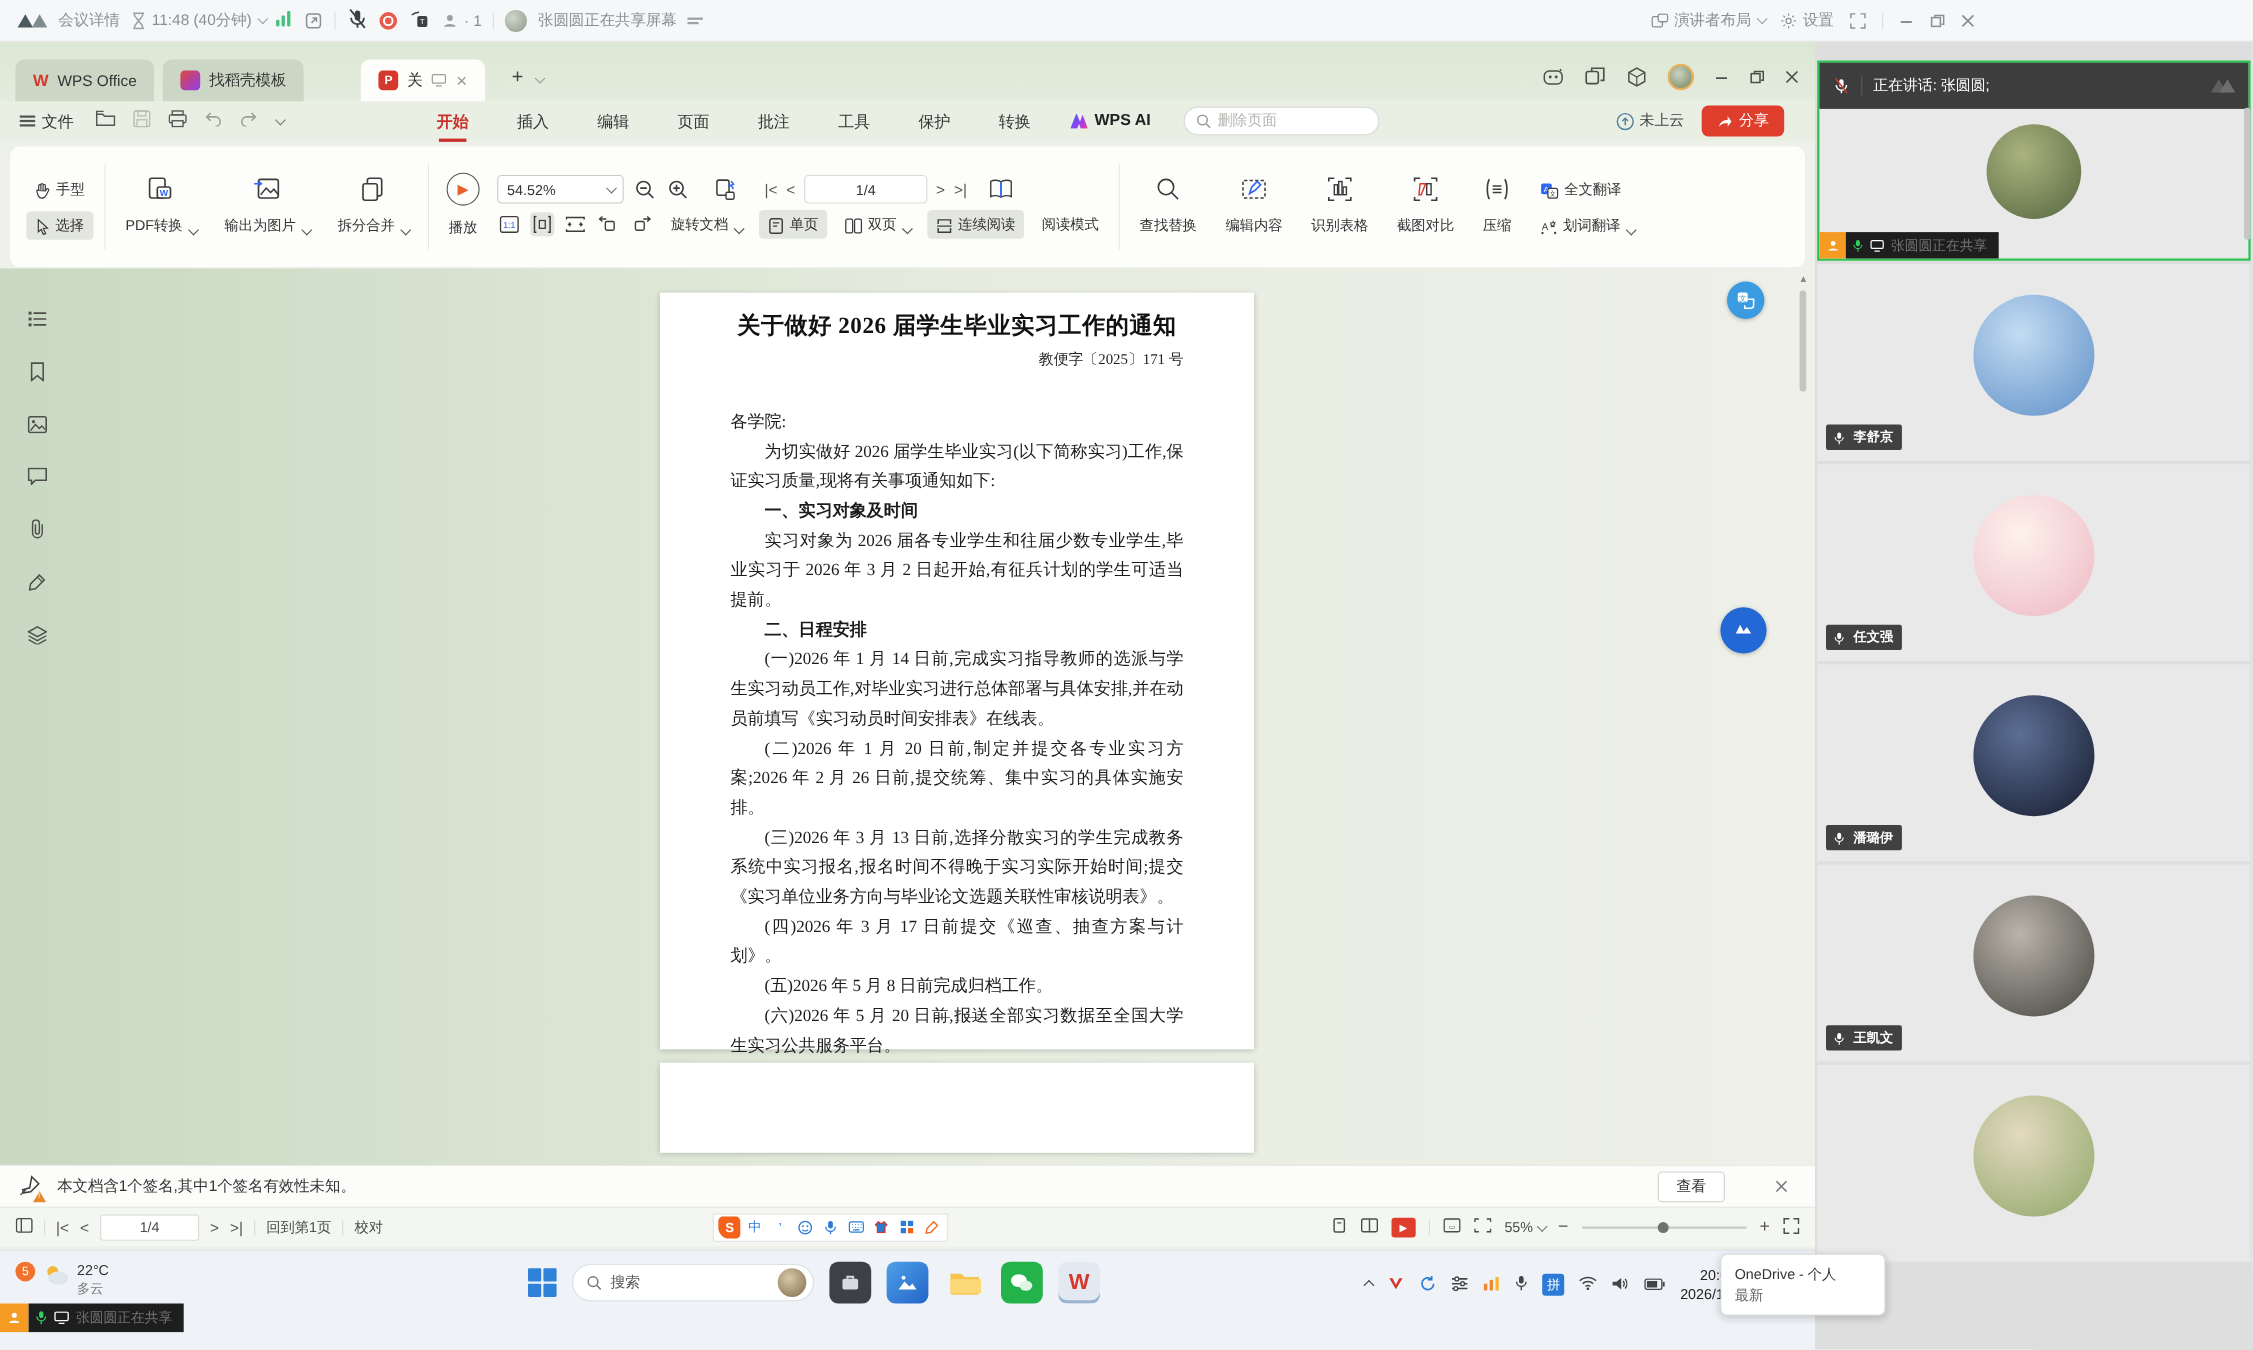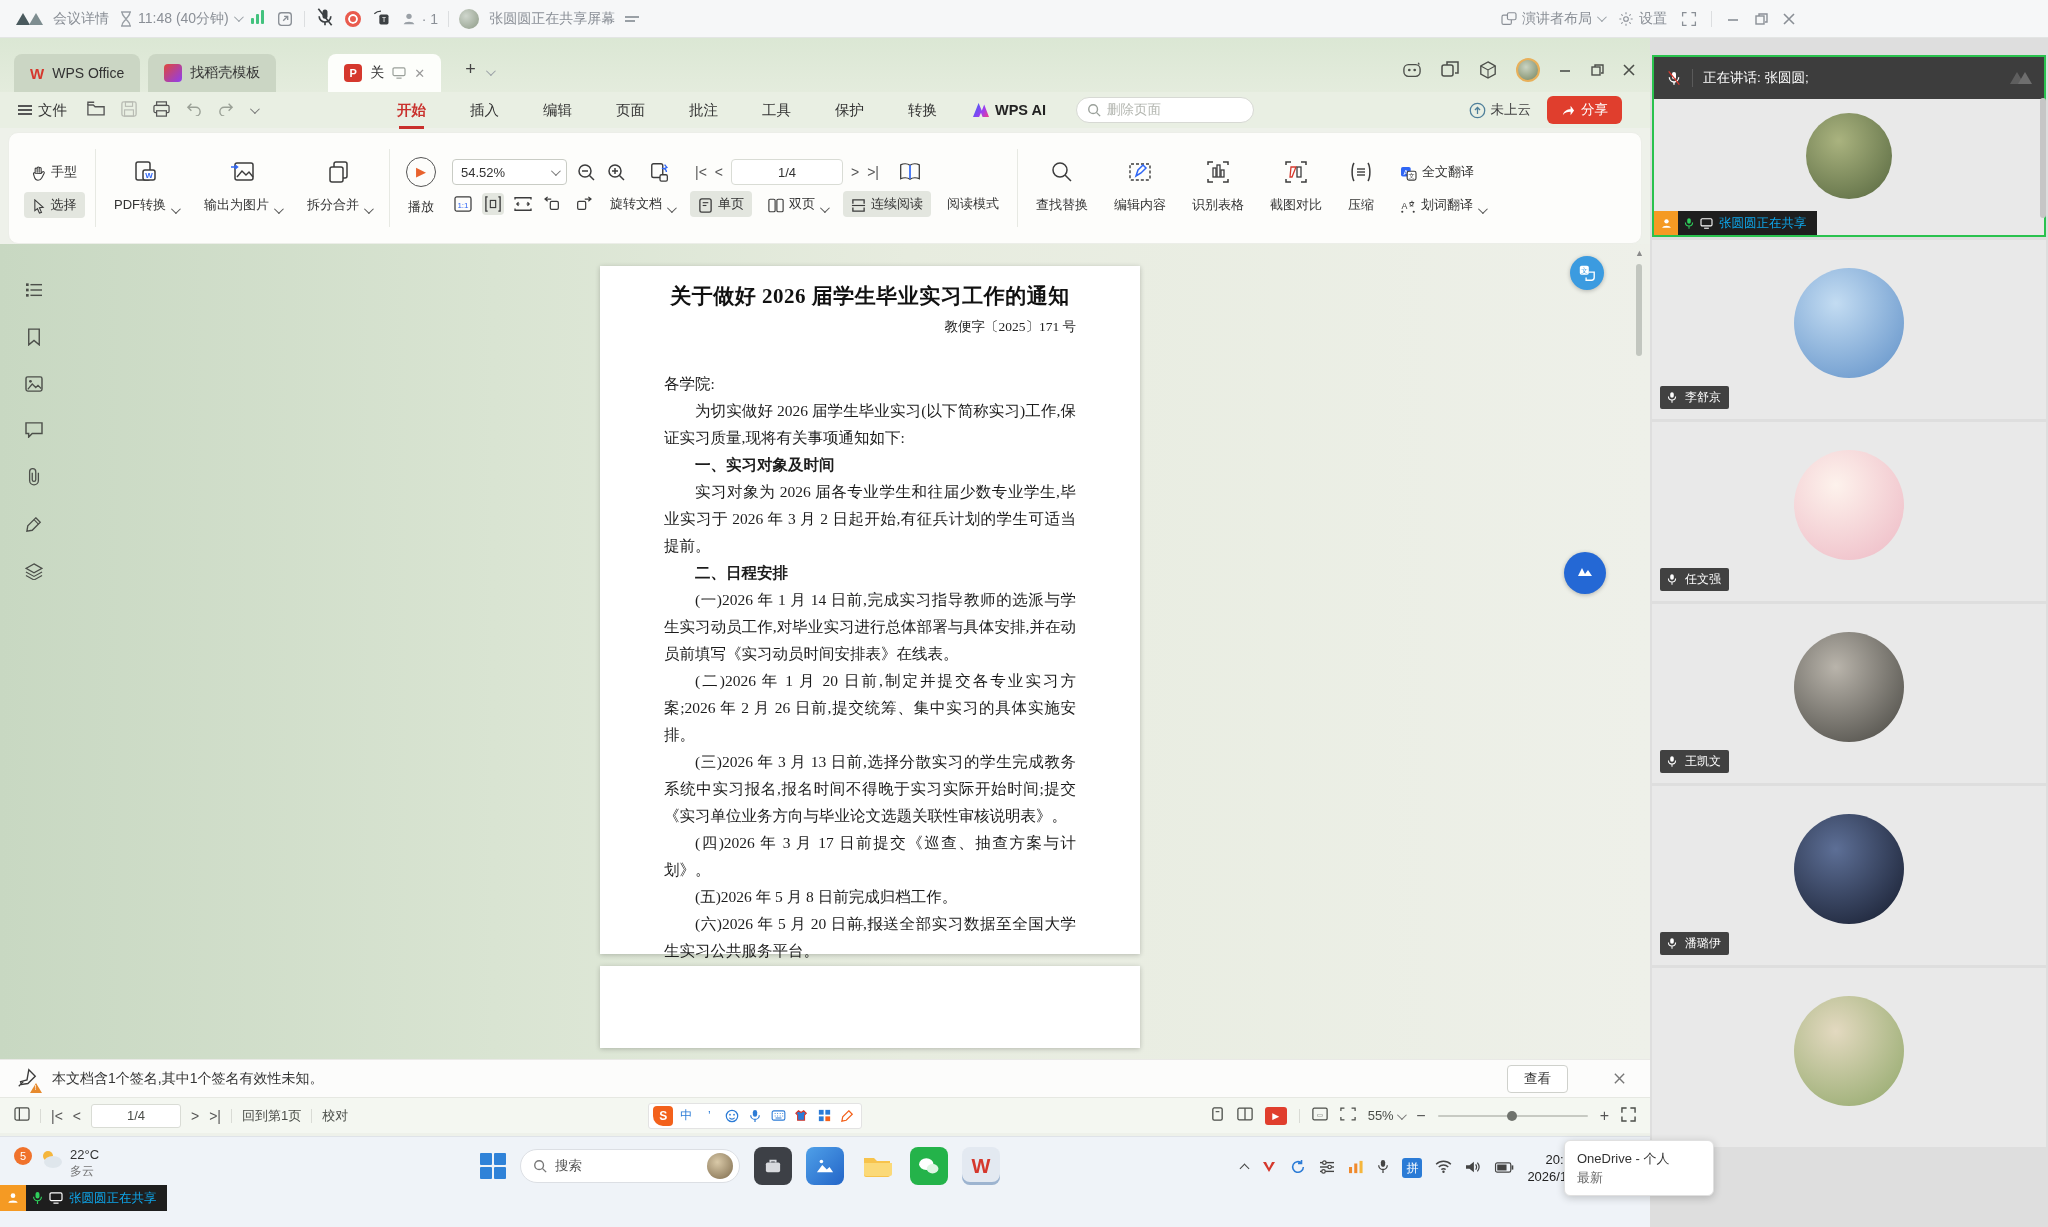--- a/index.html
+++ b/index.html
@@ -113,30 +113,30 @@
   .appico.active { background:#e3e9f1; box-shadow:inset 0 -3px 0 #9db4d0; }
   .tb-tray { position:absolute; right:470px; top:14px; display:flex; align-items:center; gap:13px; color:#444; font-size:13px; }
   .clock { text-align:right; font-size:13px; color:#222; line-height:17px; }
 
   
   .odtip { position:absolute; left:1564px; top:1140px; width:150px; background:#fff; border:1px solid #e0e0e0; border-radius:6px; box-shadow:0 2px 8px rgba(0,0,0,.2); padding:8px 12px; font-size:13px; color:#333; z-index:7; line-height:19px; }
 
   
   .sharepill { position:absolute; left:0px; top:1185px; display:flex; align-items:center; z-index:8; font-size:12.5px; }
   .sp-person { width:26px; height:26px; background:#f59a23; display:flex; align-items:center; justify-content:center; }
-  .sp-body { height:26px; background:#1e1e1e; color:#0ea5e9; display:flex; align-items:center; gap:6px; padding:0 10px 0 6px; }
+  .sp-body { height:26px; background:#1e1e1e; color:#737373; display:flex; align-items:center; gap:6px; padding:0 10px 0 6px; }
 
   
   .sidebar { position:absolute; left:1650px; top:38px; width:398px; height:1189px; background:#dedede; z-index:5; }
   .tile { position:relative; margin:0 2px 3px; background:#e9e9e9; height:179px; }
   .tile.speaker { margin-top:17px; height:182px; border:2px solid #29c24e; background:#e9e9e9; }
   .sp-banner { position:absolute; left:0; right:0; top:0; height:42px; background:rgba(30,30,30,.85); display:flex; align-items:center; gap:10px; padding:0 12px; color:#fff; font-size:13.5px; }
   .sp-banner .wm { margin-left:auto; display:flex; opacity:.45; }
   .avatar { border-radius:50%; position:absolute; left:50%; transform:translateX(-50%); }
-  .namepill { position:absolute; left:8px; bottom:10px; background:rgba(18,18,18,.78); color:#fff; font-size:12px; display:flex; align-items:center; gap:5px; padding:3px 8px 3px 4px; border-radius:2px; }
+  .namepill { position:absolute; left:8px; bottom:10px; background:rgba(18,18,18,.78); color:#fff; font-size:12px; display:flex; align-items:flex-end; gap:5px; padding:3px 8px 3px 4px; border-radius:2px;font-weight:bold; }
   .micbadge { width:16px; height:16px; display:flex; align-items:center; justify-content:center; }
   .sharer-row { position:absolute; left:0; bottom:0; display:flex; align-items:center; font-size:12.5px; }
   .sb-scroll { position:absolute; right:2px; top:60px; width:6px; height:120px; background:#c6c6c6; border-radius:3px; }
 </style>
 </head>
 <body>
 
 <div class="screen">
 
   <header class="mtb">
@@ -946,43 +946,43 @@
             <span class="micbadge">
               <svg width="10" height="13" viewBox="0 0 14 17">
                 <rect x="4.5" y="1" width="5" height="8" rx="2.5" fill="#fff"></rect>
                 <path d="M2 7a5 5 0 0 0 10 0M7 12v4" stroke="#fff" stroke-width="1.5" fill="none"></path>
               </svg>
             </span>
             <span>任文强</span>
           </span>
         </div>
         <div class="tile">
+          <span class="avatar" style="top: 28px; width: 110px; height: 110px; background: radial-gradient(circle at 38% 32%, rgb(93, 111, 150), rgb(20, 26, 43));"></span>
+          <span class="namepill">
+            <span class="micbadge">
+              <svg width="10" height="13" viewBox="0 0 14 17">
+                <rect x="4.5" y="1" width="5" height="8" rx="2.5" fill="#fff"></rect>
+                <path d="M2 7a5 5 0 0 0 10 0M7 12v4" stroke="#fff" stroke-width="1.5" fill="none"></path>
+              </svg>
+            </span>
+            <span>潘璐伊</span>
+          </span>
+        </div>
+        <div class="tile">
           <span class="avatar" style="top: 28px; width: 110px; height: 110px; background: radial-gradient(circle at 38% 32%, rgb(185, 180, 171), rgb(69, 68, 63));"></span>
           <span class="namepill">
             <span class="micbadge">
               <svg width="10" height="13" viewBox="0 0 14 17">
                 <rect x="4.5" y="1" width="5" height="8" rx="2.5" fill="#fff"></rect>
                 <path d="M2 7a5 5 0 0 0 10 0M7 12v4" stroke="#fff" stroke-width="1.5" fill="none"></path>
               </svg>
             </span>
             <span>王凯文</span>
           </span>
         </div>
         <div class="tile">
-          <span class="avatar" style="top: 28px; width: 110px; height: 110px; background: radial-gradient(circle at 38% 32%, rgb(93, 111, 150), rgb(20, 26, 43));"></span>
-          <span class="namepill">
-            <span class="micbadge">
-              <svg width="10" height="13" viewBox="0 0 14 17">
-                <rect x="4.5" y="1" width="5" height="8" rx="2.5" fill="#fff"></rect>
-                <path d="M2 7a5 5 0 0 0 10 0M7 12v4" stroke="#fff" stroke-width="1.5" fill="none"></path>
-              </svg>
-            </span>
-            <span>潘璐伊</span>
-          </span>
-        </div>
-        <div class="tile">
           <span class="avatar" style="top: 28px; width: 110px; height: 110px; background: radial-gradient(circle at 38% 32%, rgb(227, 217, 192), rgb(143, 167, 104));"></span>
         </div>
       </div>
     <span class="sb-scroll"></span>
   </aside>
 
 </div>
 
 </body></html>

